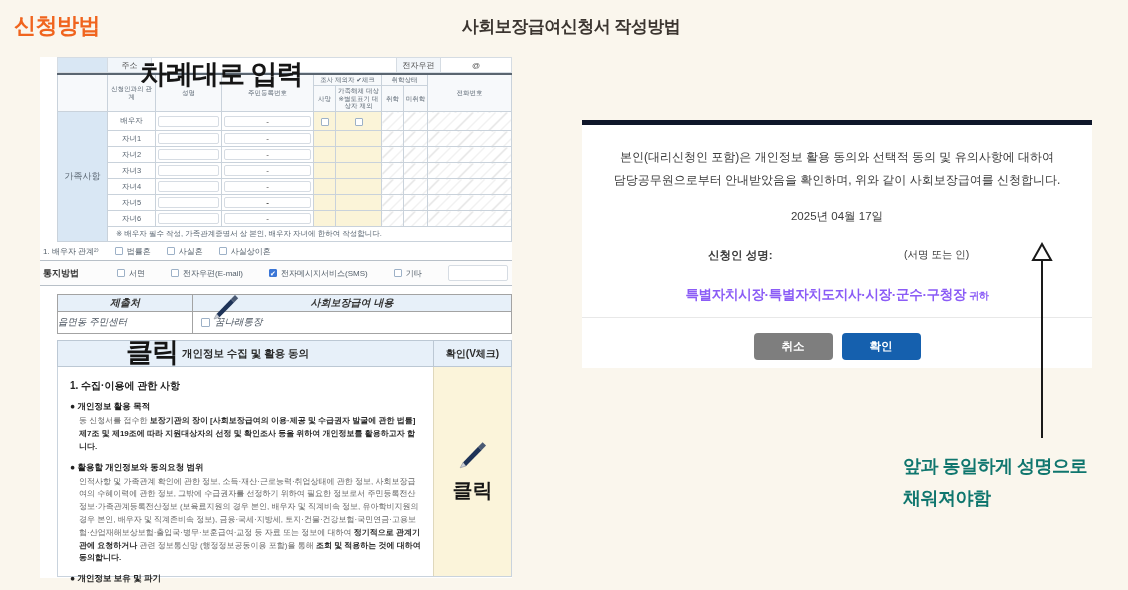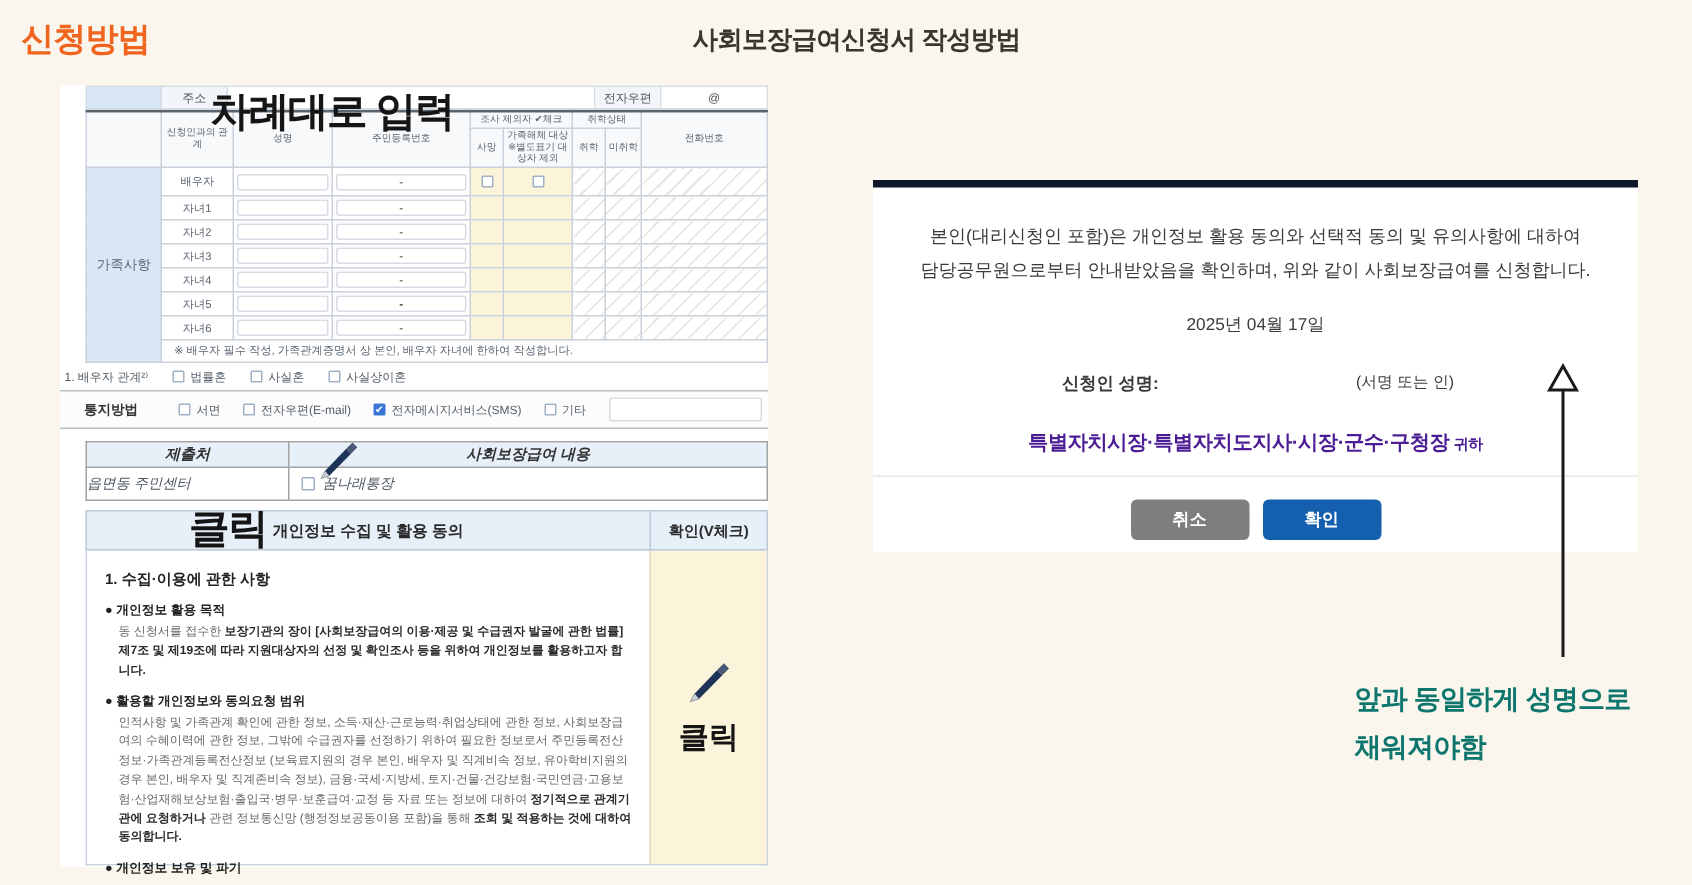--- a/index.html
+++ b/index.html
@@ -40,21 +40,21 @@
   td.hatch { background:repeating-linear-gradient(135deg,#ffffff 0 7px,#E3E3E3 7px 8px); }
   .cb { width:8px; height:8px; border:1px solid #9DB1C7; background:#fff; display:inline-block; border-radius:1px; vertical-align:middle; }
   .cb.checked { background:#3B76D6; border-color:#3B76D6; color:#fff; font-size:7px; line-height:8px; text-align:center; }
   td.footnote { font-size:7.5px; color:#4b5560; padding:2px 0 2px 8px; height:14px; }
 
   
   .rel-row { display:flex; align-items:center; height:18px; font-size:8px; color:#55606b; gap:16px; padding-left:3px; background:#fff; }
   .rel-row .opt, .notify-row .opt { display:flex; align-items:center; gap:4px; }
 
   
-  .notify-row { display:flex; align-items:center; height:26px; border-top:1px solid #B8C0C8; border-bottom:1px solid #B8C0C8; font-size:8px; color:#55606b; gap:15px; padding-left:16px; background:#FCFCFC; }
+  .notify-row { display:flex; align-items:center; height:26px; border-top:1px solid #B8C0C8; border-bottom:1px solid #B8C0C8; font-size:8px; color:#55606b; gap:26px; padding-left:3px; background:#FCFCFC; }
   .notify-row .nlabel { font-size:9px; font-weight:800; color:#333; width:48px; }
   .notify-row .other-input { flex:1; height:16px; margin-right:4px; border:1px solid #D6DCE3; background:#fff; border-radius:2px; }
 
   
   table.submit { width:455px; border-collapse:collapse; table-layout:fixed; margin-top:8px; position:relative; }
   table.submit th, table.submit td { border:1px solid #a3a3a3;font-style:italic; }
   table.submit th { background:#E7F0F9; font-size:10px; font-weight:700; color:#333; height:17px; }
   table.submit td { height:22px; font-size:9.5px; color:#4b5560; }
   td.office { text-align:left; }
   td.benefit { padding-left:8px; }
@@ -75,21 +75,21 @@
   .consent-side { width:78px; background:#FBF4DA; border-left:1px solid #DFD8BC; display:flex; flex-direction:column; align-items:center; justify-content:center; gap:2px; margin-top:0; }
   .consent-side .side-click { font-size:20px; font-weight:800; color:#151515; }
 
   
   .dialog { left:582px; top:120px; width:510px; height:248px; background:#fff; border-top:5px solid #0f172a; }
   .stmt { margin-top:21px; text-align:center; font-size:12px; color:#3A3A3A; line-height:1.9; font-weight:500; }
   .d-date { margin-top:17px; text-align:center; font-size:11.5px; color:#3A3A3A; }
   .name-row { position:relative; height:16px; margin-top:24px; }
   .name-label { position:absolute; left:126px; font-size:11.5px; font-weight:700; color:#3A3A3A; }
   .sign-hint { position:absolute; left:322px; font-size:10.5px; color:#3A3A3A; }
-  .recipient { margin-top:22px; text-align:center; font-size:13.5px; font-weight:800; color:#4c1d95; letter-spacing:-0.3px; }
+  .recipient { margin-top:22px; text-align:center; font-size:13.5px; font-weight:800; color:#8b5cf6; letter-spacing:-0.3px; }
   .recipient .suffix { font-size:10px; font-weight:600; margin-left:3px; }
   .d-divider { margin-top:13px; border-top:1px solid #E8E8E8; }
   .btn-row { display:flex; justify-content:center; gap:9px; margin-top:15px; }
   .btn { width:79px; height:27px; border:none; border-radius:4px; color:#fff; font-size:11.5px; font-weight:700; font-family:inherit; cursor:pointer; }
   .btn-gray { background:#7E7E7E; }
   .btn-blue { background:#1560AE; }
 
   
   .arrow-svg { left:1031px; top:242px; }
   .callout { left:903px; top:450px; font-size:18px; font-weight:800; color:#0f766e; line-height:32px; letter-spacing:-0.5px; }

